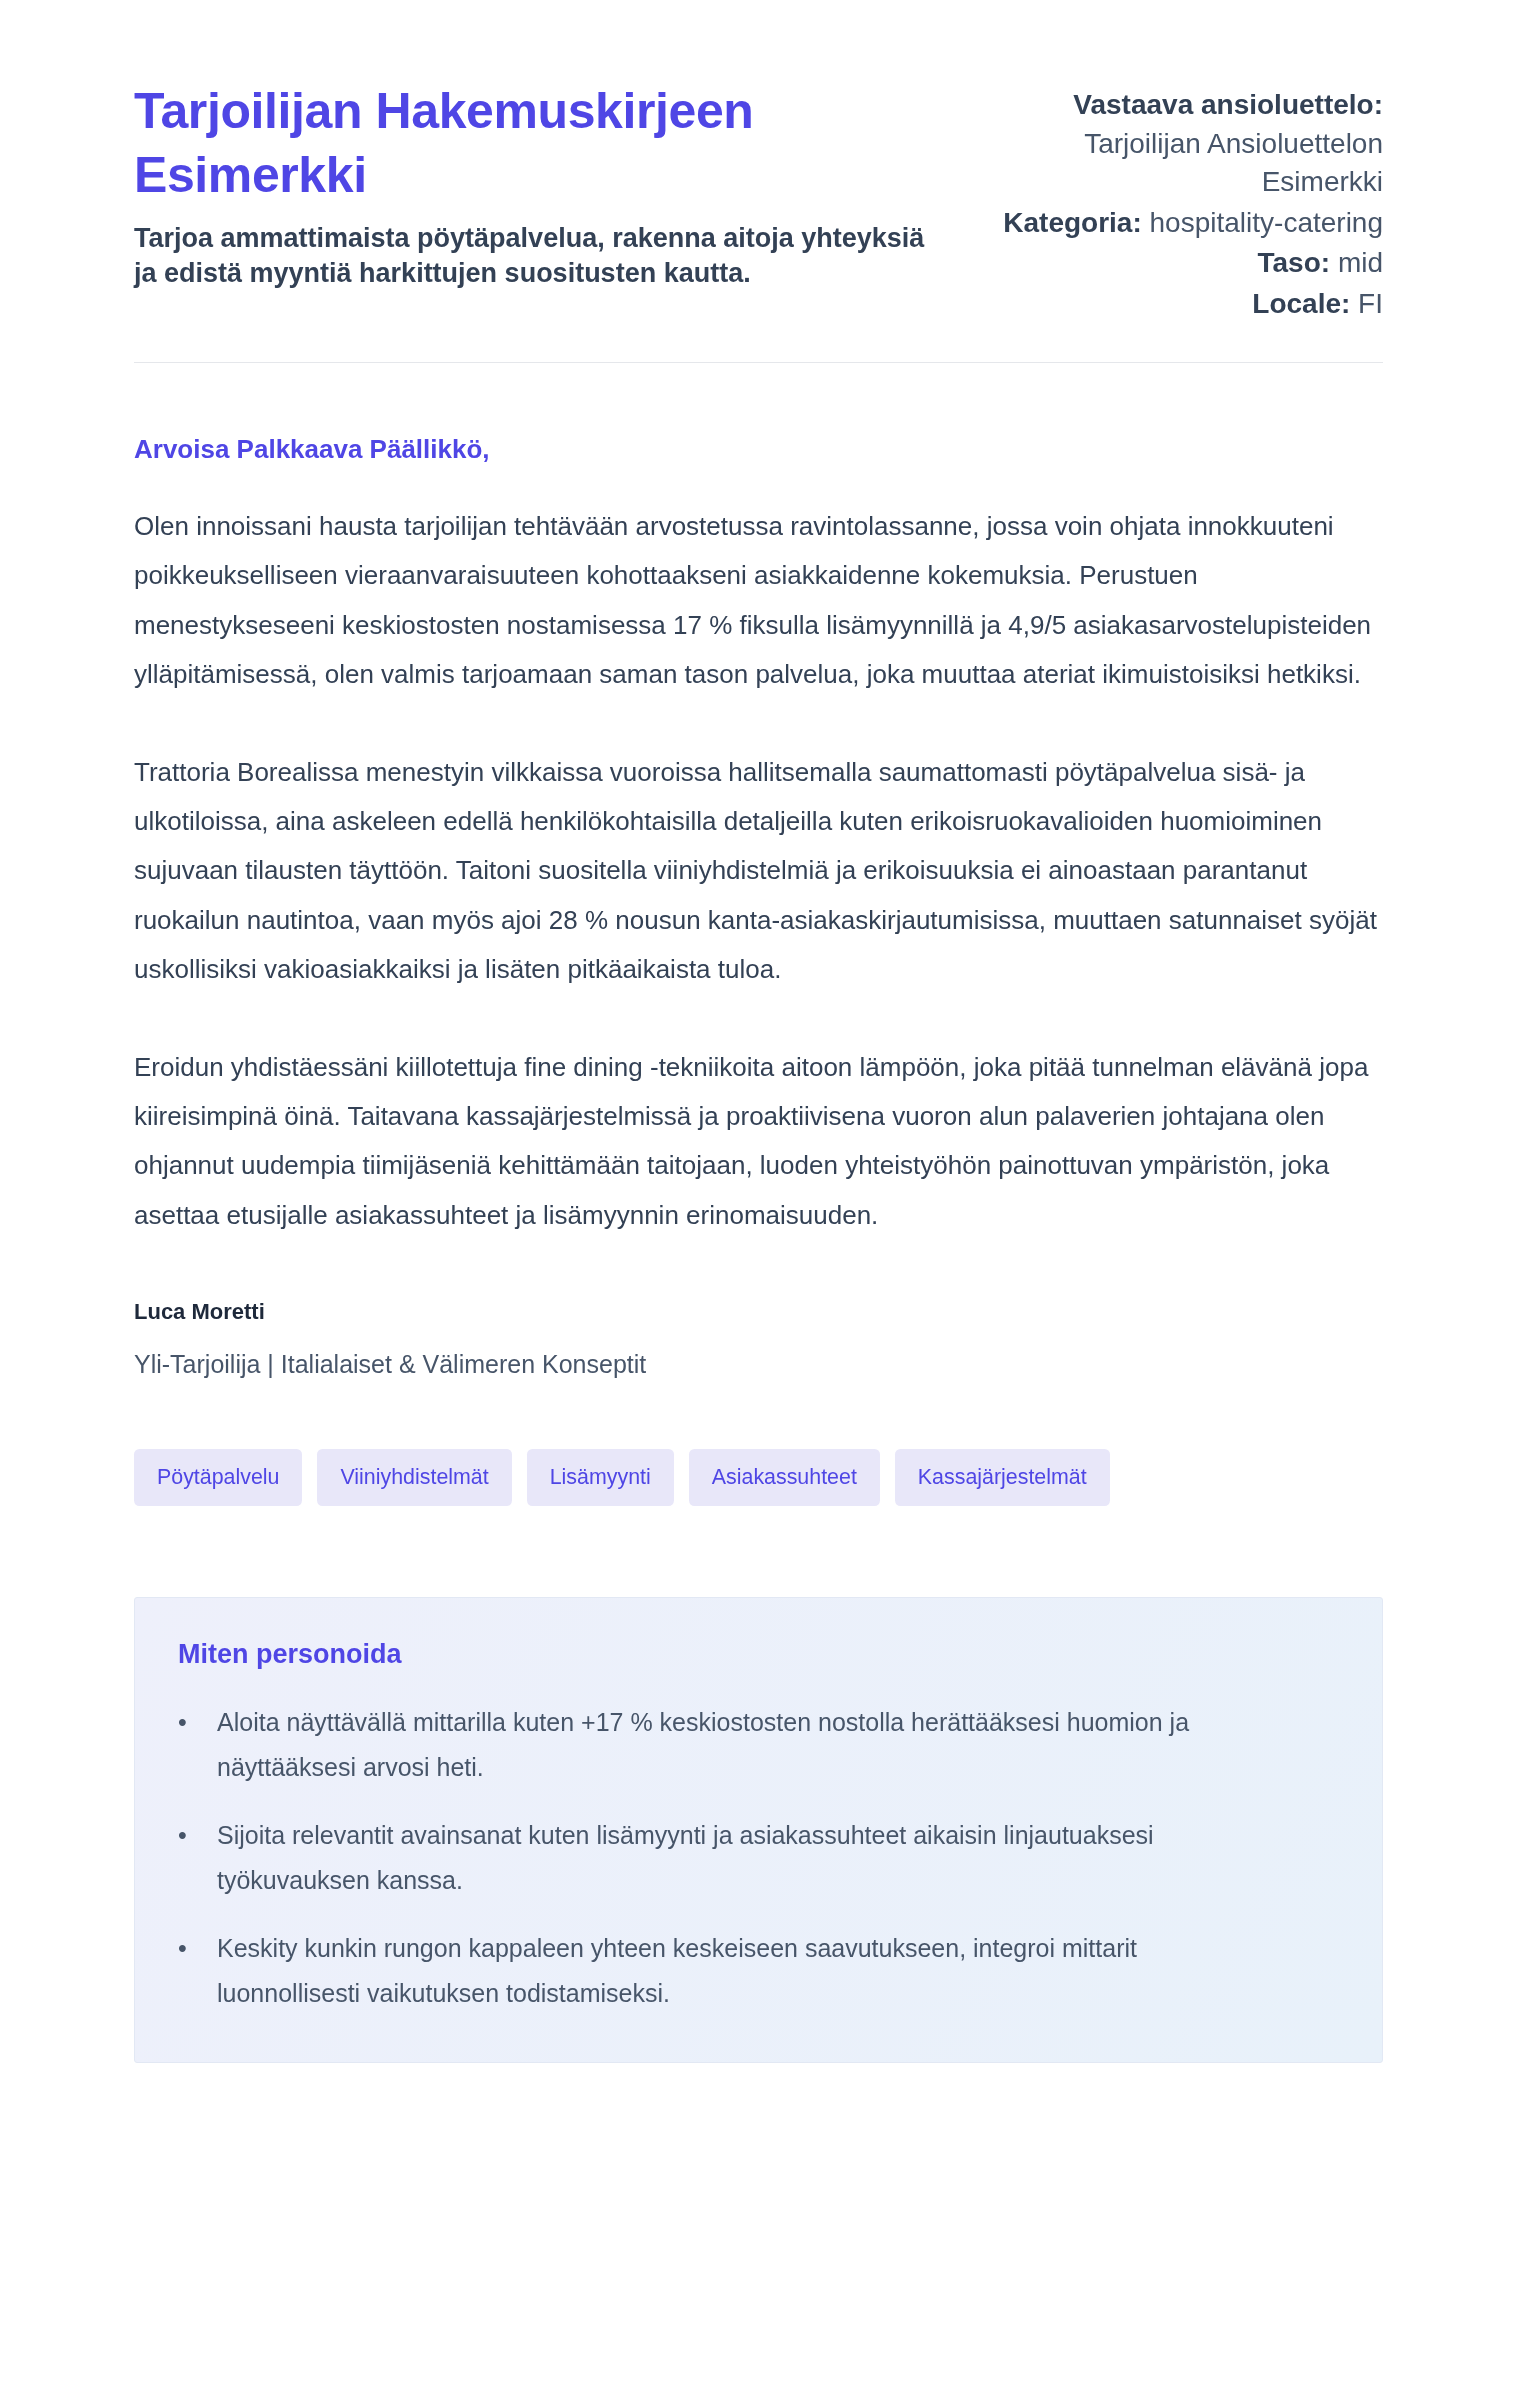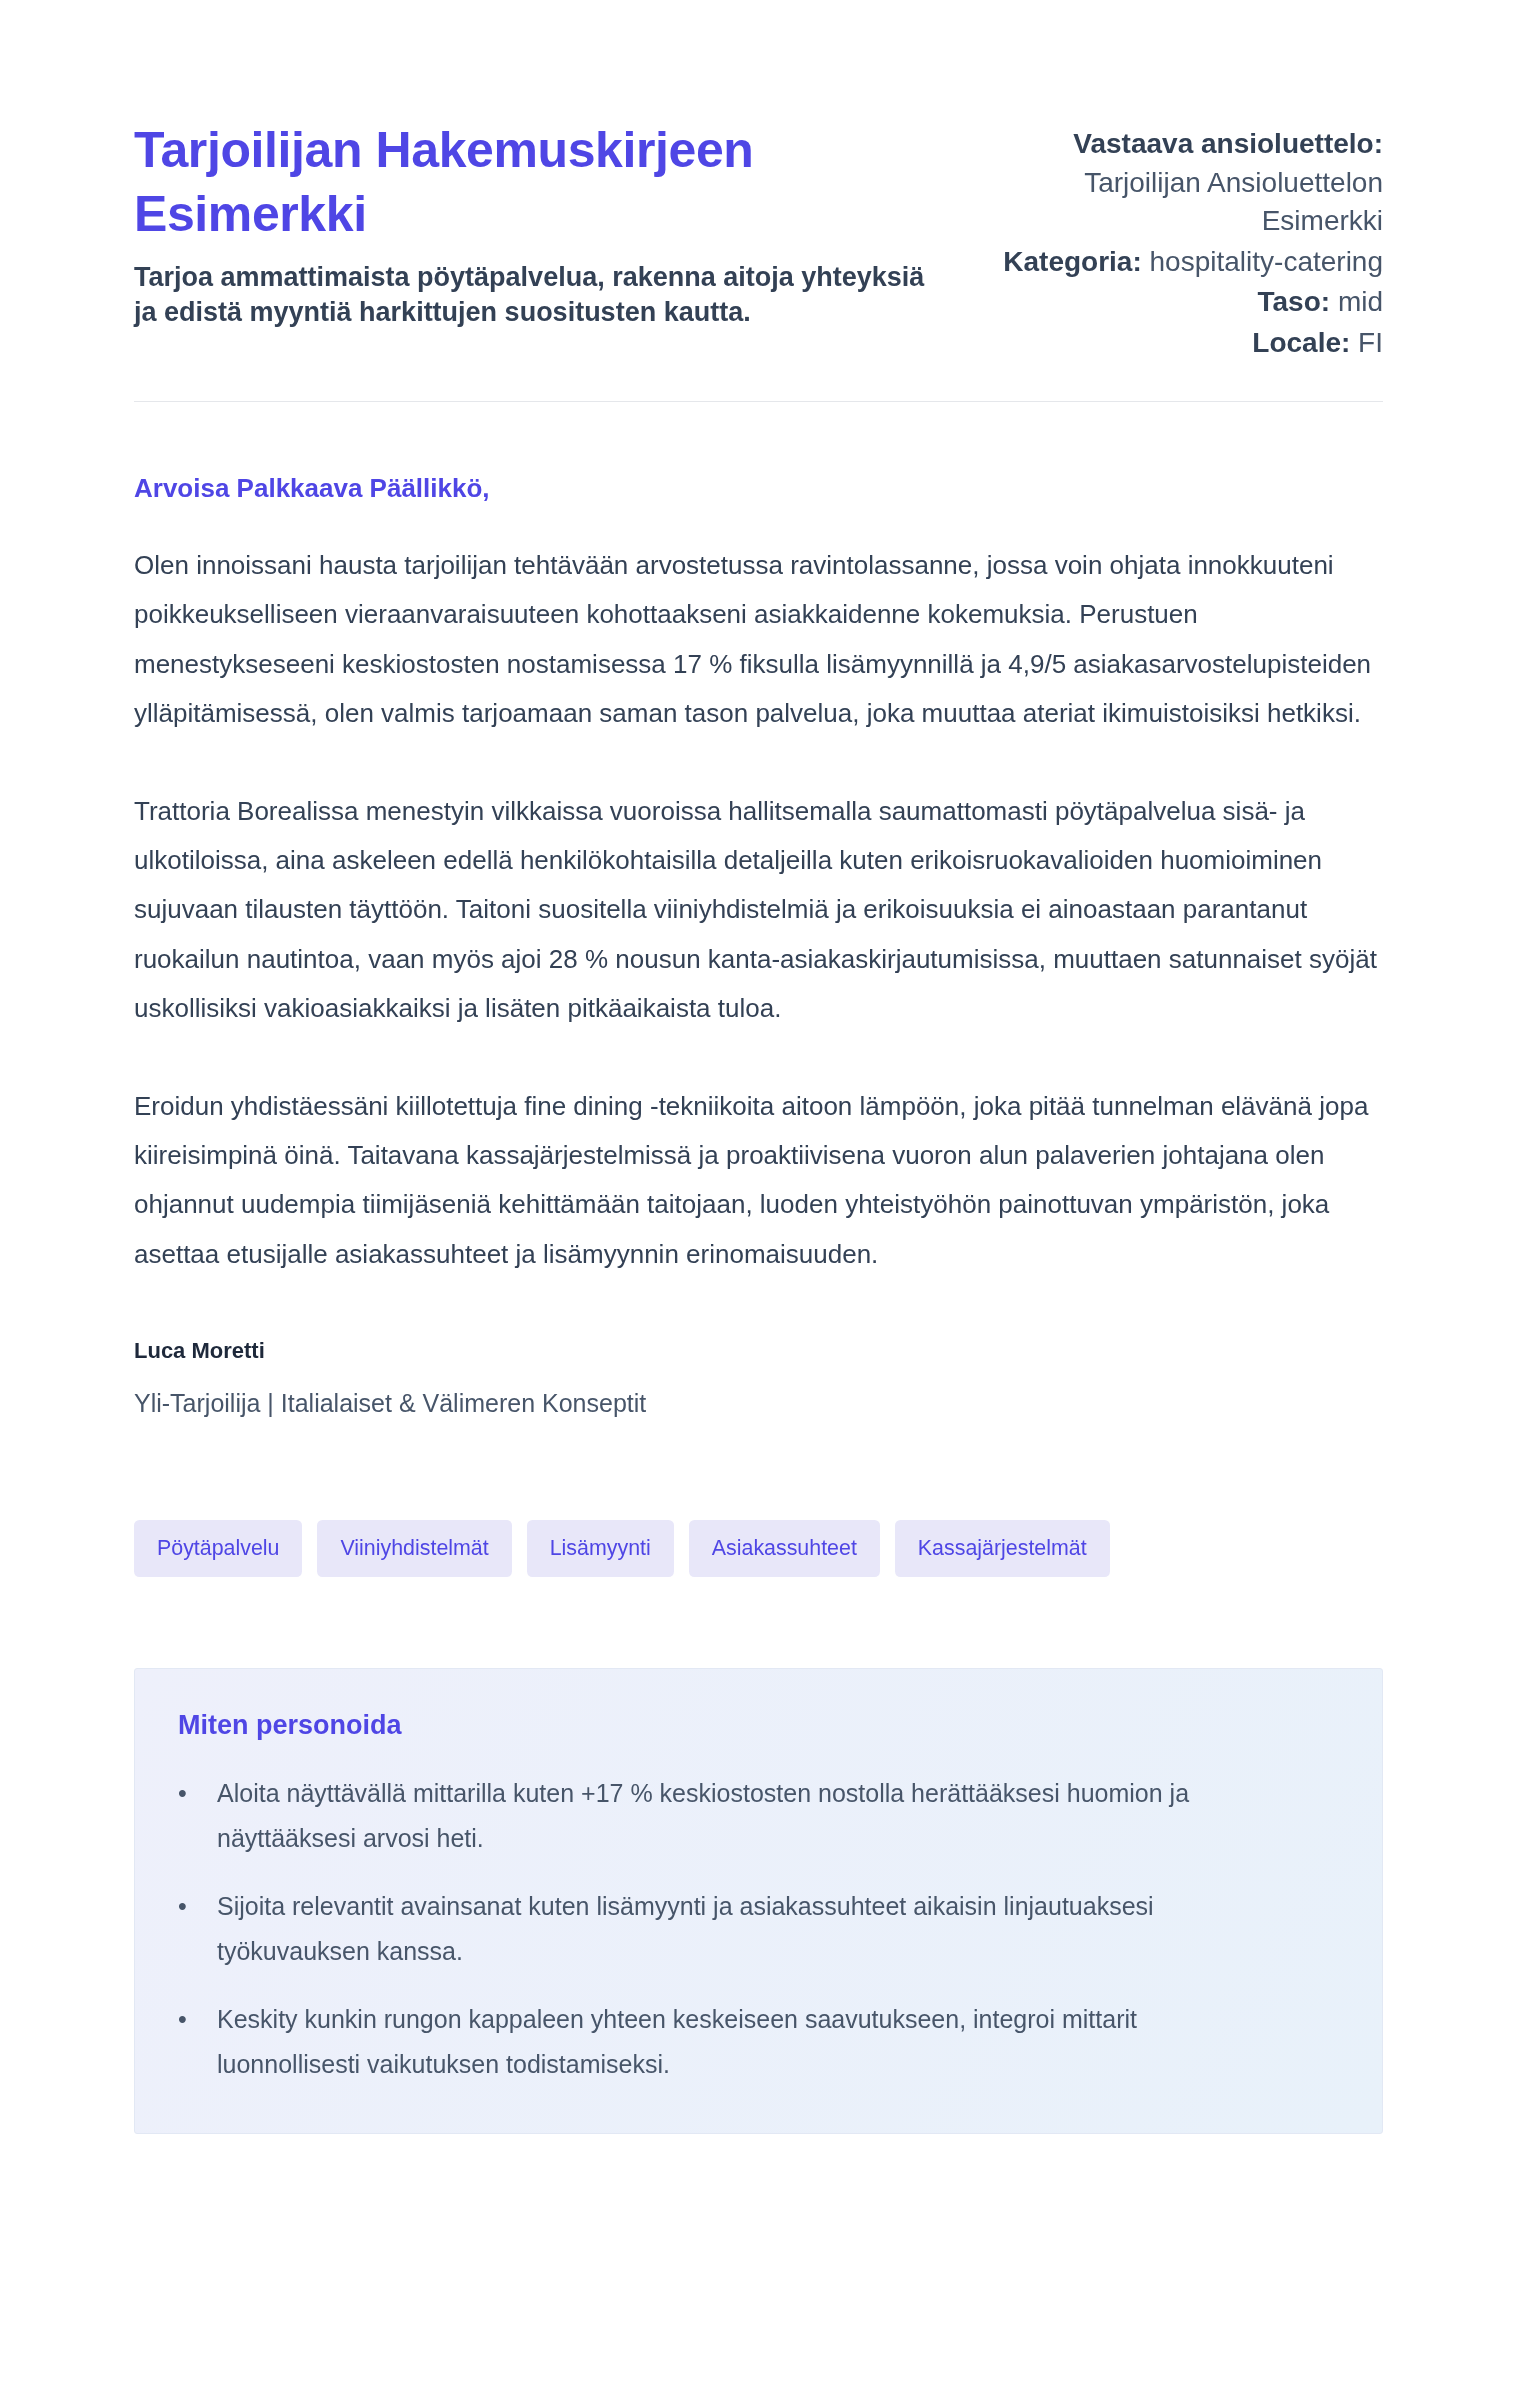--- a/index.html
+++ b/index.html
@@ -9,21 +9,21 @@
     font-family: "Liberation Sans", sans-serif;
     color: #334155;
   }
   body {
     width: 1517px;
     min-height: 2401px;
   }
   .page {
     width: 1249px;
     margin: 0 auto;
-    padding-top: 118px;
+    padding-top: 79px;
   }
 
   
   header {
     display: flex;
     justify-content: space-between;
     align-items: flex-start;
   }
   .header-left { max-width: 807px; }
   h1.title {
@@ -83,21 +83,21 @@
     color: #1e293b;
   }
   p.sig-role {
     margin-top: 25px;
     font-size: 25px;
     color: #475569;
   }
 
   
   .tags {
-    margin-top: 102px;
+    margin-top: 70px;
     display: flex;
     gap: 15px;
     flex-wrap: wrap;
   }
   .tag {
     display: inline-block;
     background: #e8e7f9;
     color: #4f46e5;
     font-size: 21.4px;
     font-weight: 500;

